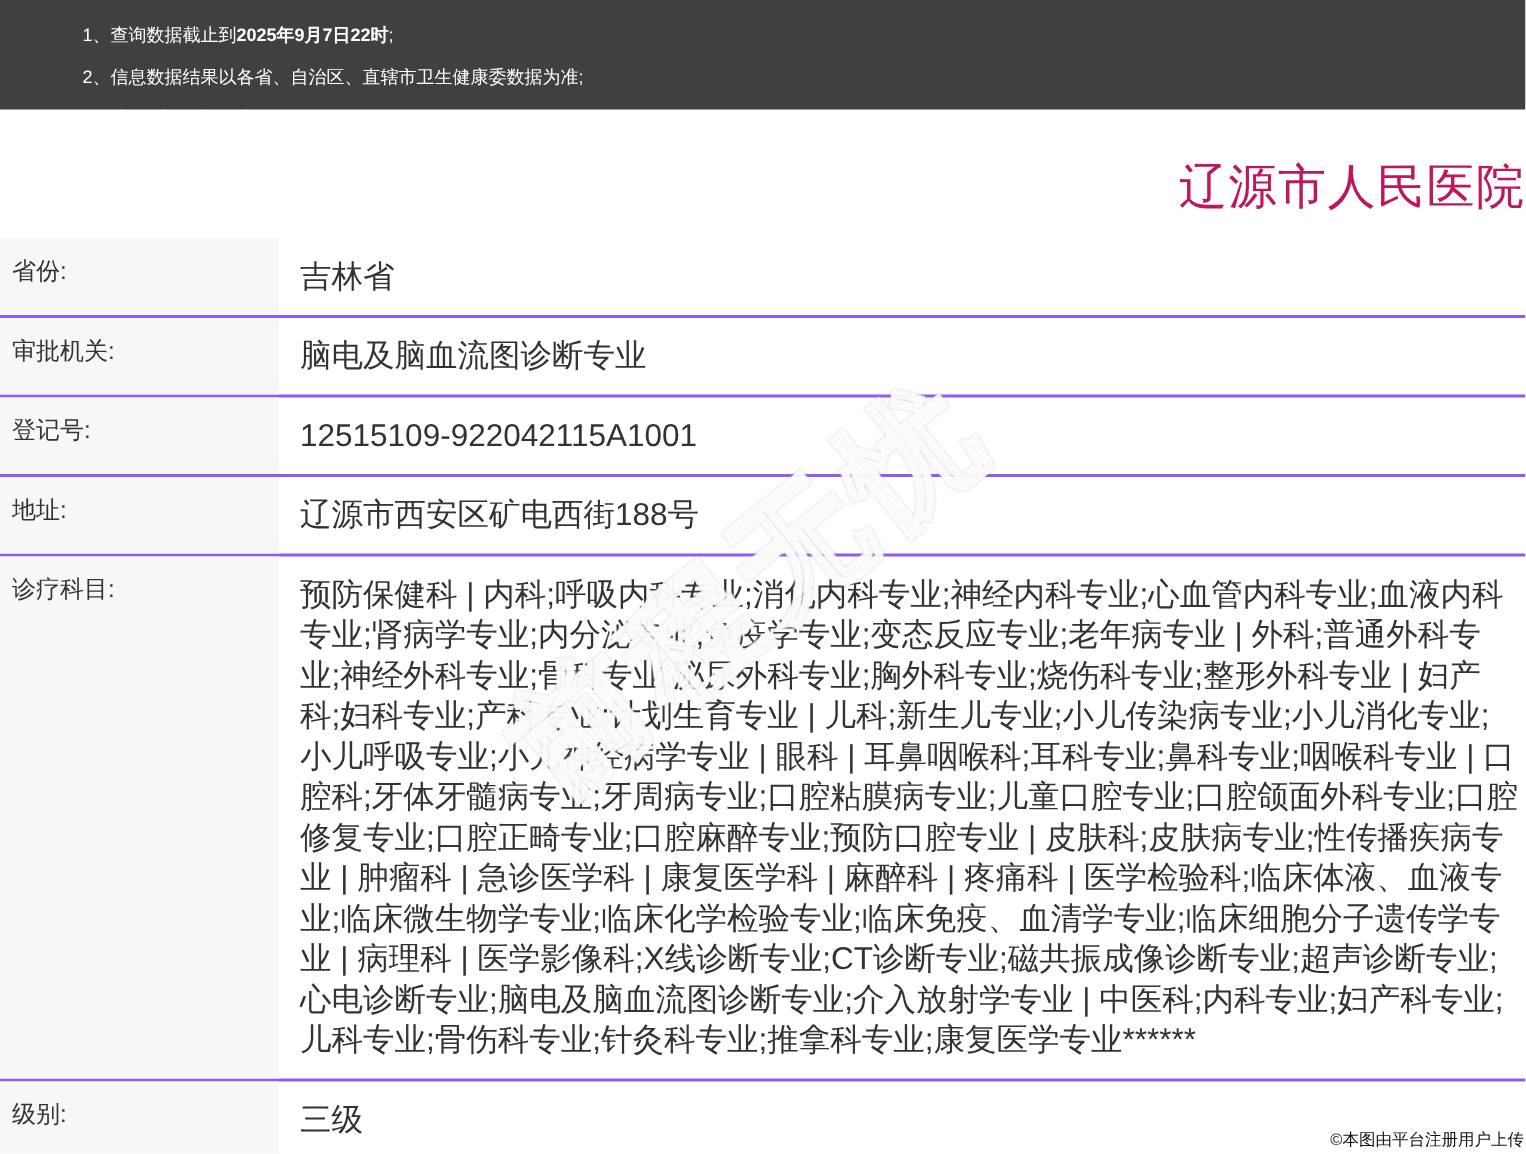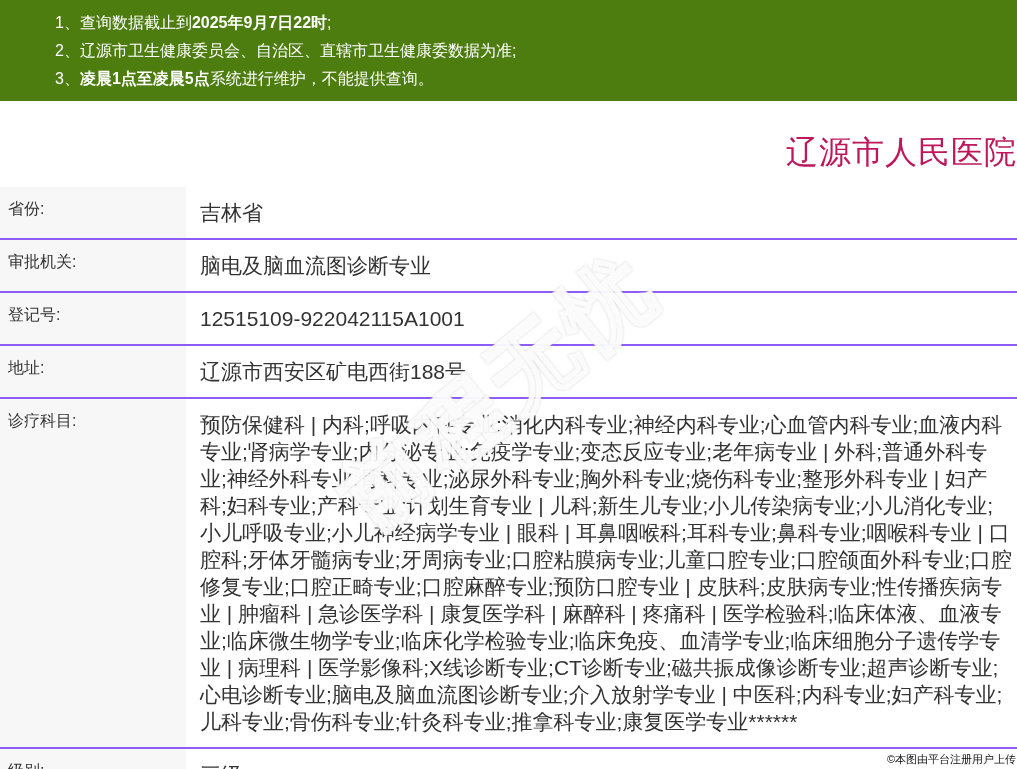--- a/index.html
+++ b/index.html
@@ -4,25 +4,25 @@
 <style>
   html,body{margin:0;padding:0;}
   body{
     width:1017px;height:769px;overflow:hidden;position:relative;
     background:#ffffff;
     font-family:"Liberation Sans","DejaVu Sans",sans-serif;
     color:#333;
   }
   
   .banner{
-    height:101px;box-sizing:border-box;
-    background:#4d7c0f;
+    height:73px;box-sizing:border-box;
+    background:#404040;
     color:#ffffff;
     padding:9px 10px 0 55px;
-    font-size:16px;line-height:28px;
+    font-size:12px;line-height:28px;
   }
   .banner b{font-weight:bold;}
   
   .page-title{
     margin:30px 0 12px 0;
     text-align:right;
     font-size:32px;font-weight:400;color:#be185d;
     letter-spacing:1px;
   }
   
@@ -73,21 +73,21 @@
     font-size:11px;font-weight:normal;color:#111;
     text-shadow:-1px 0 #fff,1px 0 #fff,0 -1px #fff,0 1px #fff,1px 1px #fff,-1px -1px #fff;
     z-index:6;
   }
 </style>
 </head>
 <body>
 
 <div class="banner">
   <div class="banner-line"><span>1、</span><span>查询数据截止到</span><b>2025年9月7日22时</b><span>;</span></div>
-  <div class="banner-line"><span>2、</span><span>辽源市卫生健康委员会、自治区、直辖市卫生健康委数据为准;</span><b></b><span></span></div>
+  <div class="banner-line"><span>2、</span><span>信息数据结果以各省、自治区、直辖市卫生健康委数据为准;</span><b></b><span></span></div>
   <div class="banner-line"><span>3、</span><span></span><b>凌晨1点至凌晨5点</b><span>系统进行维护，不能提供查询。</span></div>
 </div>
 
 <h1 class="page-title">辽源市人民医院</h1>
 
 <div class="info-table">
   <div class="row">
     <div class="label">省份:</div>
     <div class="value">吉林省</div>
   </div>

